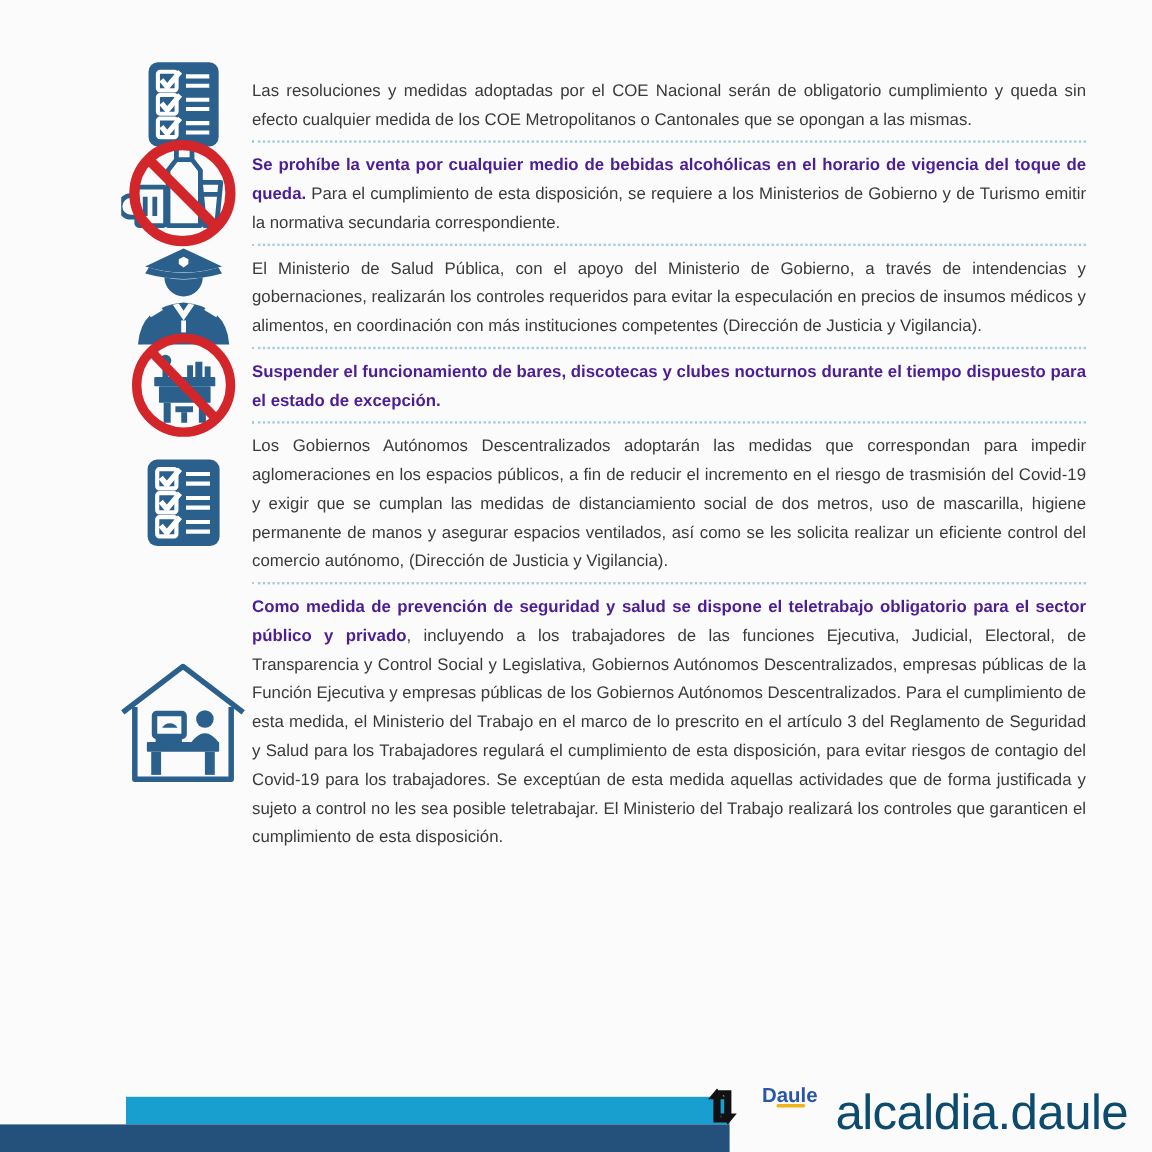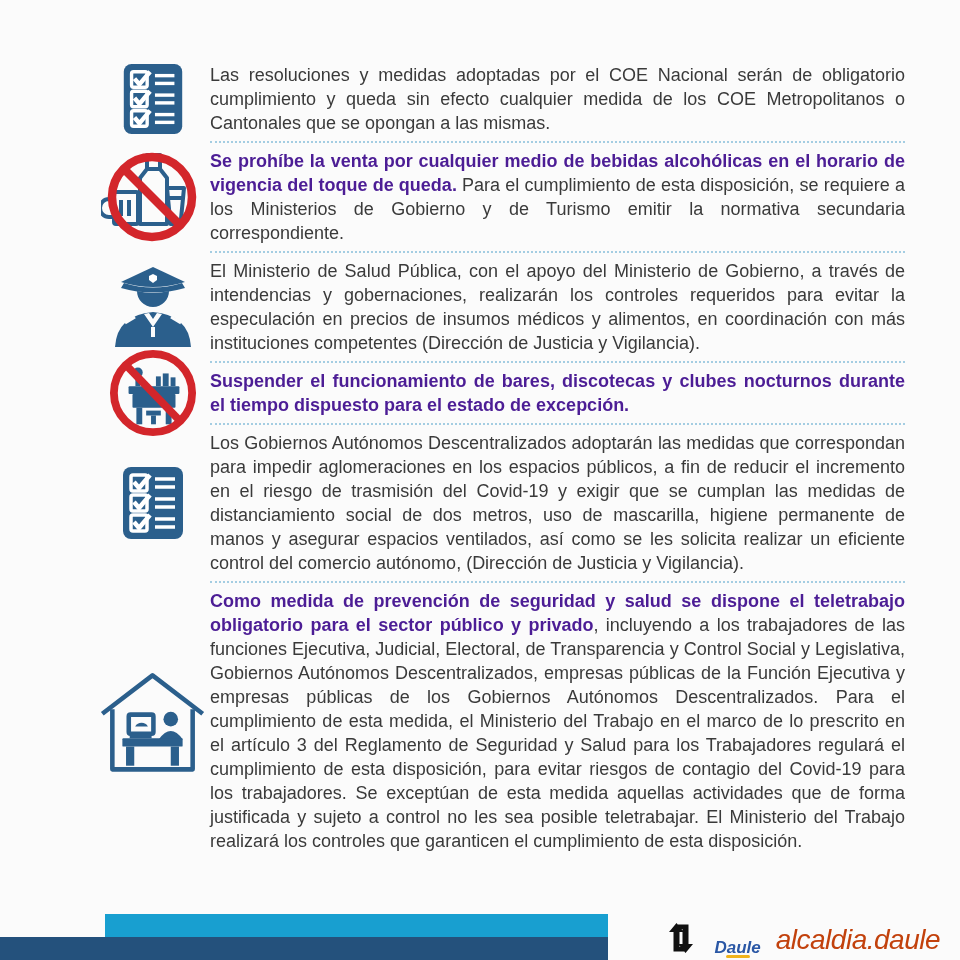--- a/index.html
+++ b/index.html
@@ -8,50 +8,50 @@
     background:#fbfbfb;
     font-family:"Liberation Sans",sans-serif;
     color:#3a3a3a;
     position:relative;
     overflow:hidden;
   }
   .content{padding-top:63px;}
   .section{position:relative;margin:0 55px 0 0;}
   .text-cell{
     margin-left:210px;width:695px;
-    font-size:18px;line-height:24px;
+    font-size:14px;line-height:24px;
     text-align:justify;text-justify:inter-word;
   }
   .text-cell .bold{font-weight:700;color:#4c1d95;}
   .icon-wrap{
     position:absolute;left:95px;top:50%;
     transform:translateY(-50%);
     width:115px;display:flex;justify-content:center;align-items:center;
   }
   .sep{
     border:none;height:0;
     border-top:2px dotted #a4cde2;
     margin:6px 55px 6px 210px;
   }
   
   .bar-cyan{position:absolute;left:105px;top:914px;width:503px;height:23px;background:#189fd0;}
   .bar-navy{position:absolute;left:0;top:937px;width:608px;height:23px;background:#24517c;}
   .footer-right{
     position:absolute;right:20px;top:904px;height:52px;
-    display:flex;align-items:flex-end;gap:13px;font-style:italic;
+    display:flex;align-items:flex-start;gap:13px;
   }
   .daule-logo{
     font-size:17px;font-weight:700;color:#2a57a5;
     position:relative;line-height:1;padding:0 2px;
   }
   .daule-logo::after{
     content:"";position:absolute;left:14px;bottom:-2px;
     width:24px;height:3px;background:#f0b31c;border-radius:2px;
   }
-  .handle{font-size:28px;color:#c2410c;letter-spacing:-0.5px;}
+  .handle{font-size:41px;color:#0c4a6e;letter-spacing:-0.5px;}
   svg{display:block;}
 </style>
 </head>
 <body>
 
 <div class="content">
 
   <div class="section">
     <div class="icon-wrap">
       <svg width="74" height="74" viewBox="0 0 76 76" aria-hidden="true">

